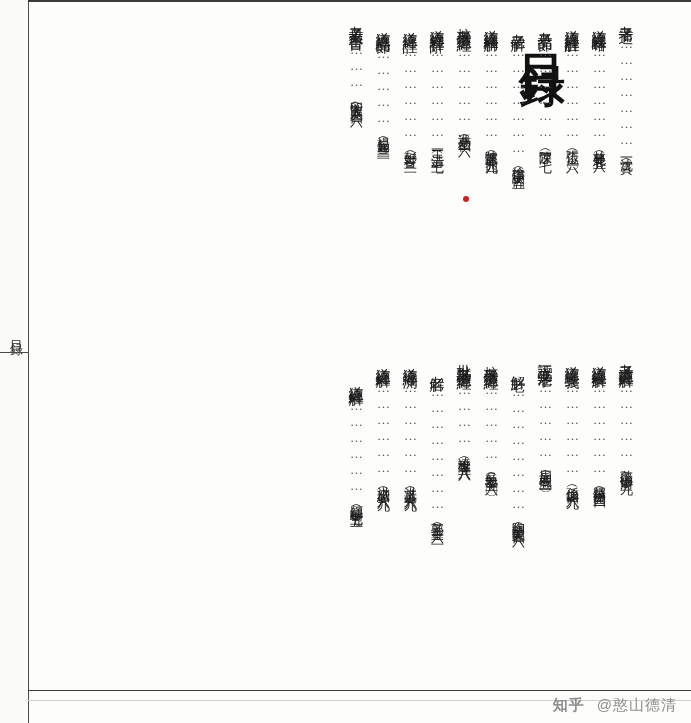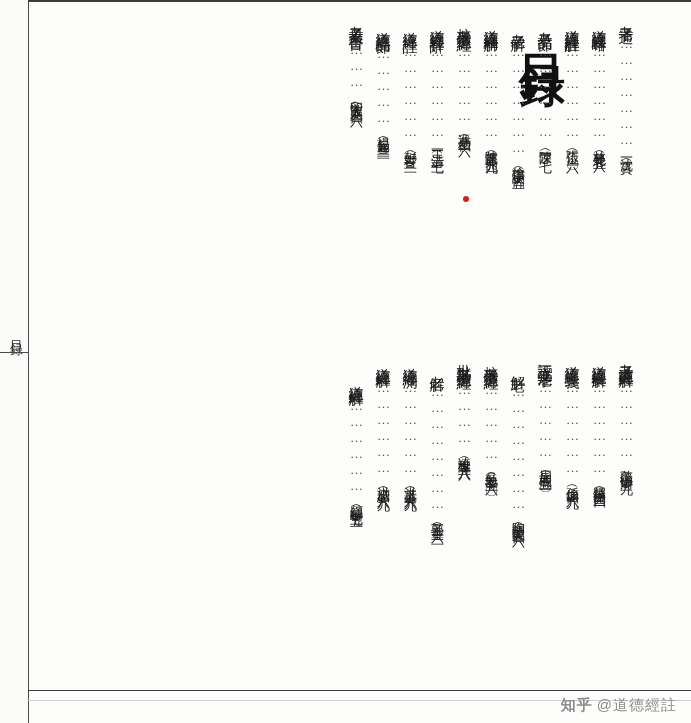--- a/index.html
+++ b/index.html
@@ -152,21 +152,21 @@
     bottom: 8px;
     font-size: 15px;
     color: #8d8d8d;
     font-family: "Liberation Sans", sans-serif;
     letter-spacing: 1px;
   }
   .wm-logo {
     display: inline-block;
     font-weight: 700;
     color: #8d8d8d;
-    margin-right: 4px;
+    margin-right: 12px;
   }
 </style>
 </head>
 <body>
 
 <div id="page">
 
   <div class="spine">
     <div class="spine-label">目録</div>
     <div class="spine-rule"></div>
@@ -201,16 +201,16 @@
       <div class="toc-entry" style="margin-top: 14px;"><span class="title">解老</span><span class="leader">………………………</span><span class="author">陶望齡</span><span class="page">（五四六）</span></div>
       <div class="toc-entry" style="margin-top: 4px;"><span class="title">校老子道德經</span><span class="leader">………………</span><span class="author">吳勉學</span><span class="page">（五六〇）</span></div>
       <div class="toc-entry" style="margin-top: 2px;"><span class="title">批點老子道德經</span><span class="leader">……………</span><span class="author">凌稚隆</span><span class="page">（五六八）</span></div>
       <div class="toc-entry" style="margin-top: 14px;"><span class="title">老解</span><span class="leader">………………………</span><span class="author">郭子章</span><span class="page">（六二三）</span></div>
       <div class="toc-entry" style="margin-top: 6px;"><span class="title">道德經測</span><span class="leader">…………………</span><span class="author">洪其道</span><span class="page">（六六九）</span></div>
       <div class="toc-entry" style="margin-top: 6px;"><span class="title">道德經解</span><span class="leader">…………………</span><span class="author">洪應紹</span><span class="page">（六八九）</span></div>
       <div class="toc-entry" style="margin-top: 24px;"><span class="title">道德經解</span><span class="leader">…………………</span><span class="author">顧錫疇</span><span class="page">（七三五）</span></div>
     </div>
 
   <div class="watermark">
-    <span class="wm-logo">知乎</span><span>@道德經註</span>
+    <span class="wm-logo">知乎</span><span>@憨山德清</span>
   </div>
 
 </div>
 
 </body></html>

